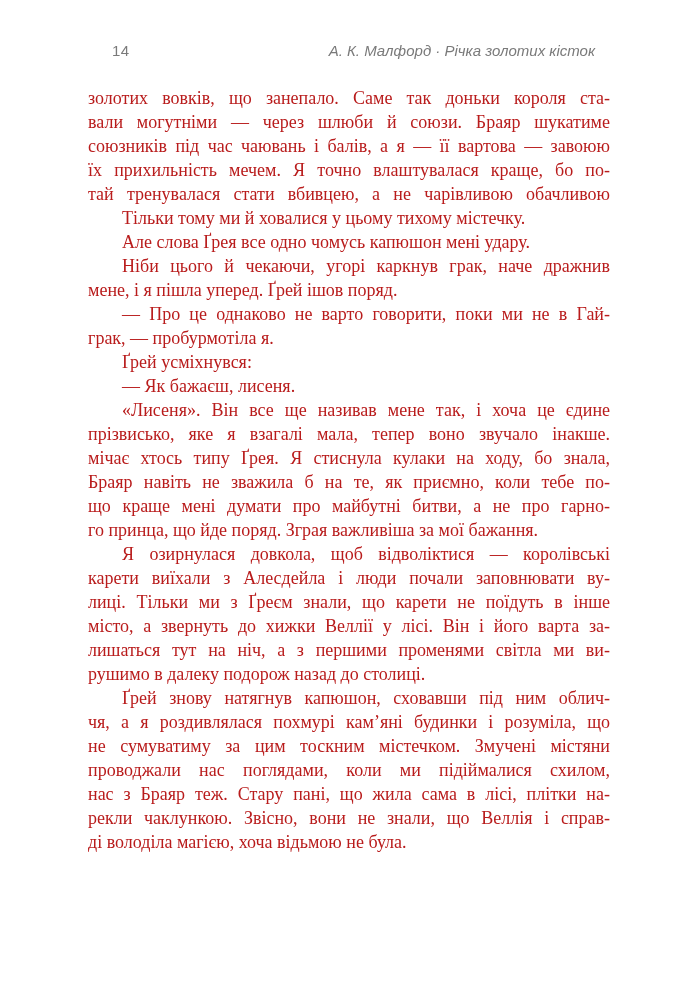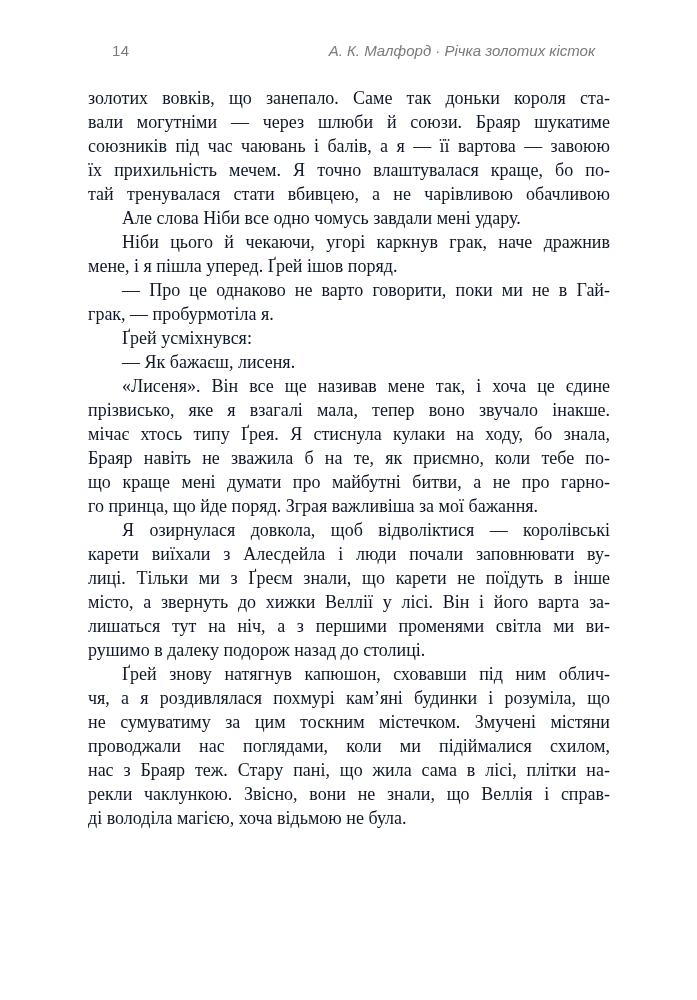--- a/index.html
+++ b/index.html
@@ -35,21 +35,21 @@
     font-style: italic;
   }
   .body-text {
     position: absolute;
     top: 86px;
     left: 88px;
     width: 522px;
     font-family: "Liberation Serif", "DejaVu Serif", serif;
     font-size: 18px;
     line-height: 24px;
-    color: #0f172a;
+    color: #b91c1c;
   }
   .line {
     text-align: justify;
     text-align-last: justify;
   }
   .line.end {
     text-align-last: left;
   }
   .line.indent {
     text-indent: 34px;
@@ -62,21 +62,22 @@
   <div class="running-header">
     <span class="page-num">14</span>
     <span class="book-title">А. К. Малфорд · Річка золотих кісток</span>
   </div>
   <div class="body-text">
       <div class="line">золотих вовків, що занепало. Саме так доньки короля ста-</div>
       <div class="line">вали могутніми — через шлюби й союзи. Браяр шукатиме</div>
       <div class="line">союзників під час чаювань і балів, а я — її вартова — завоюю</div>
       <div class="line">їх прихильність мечем. Я точно влаштувалася краще, бо по-</div>
       <div class="line">тай тренувалася стати вбивцею, а не чарівливою обачливою</div>
-      <div class="line indent end">Але слова Ніби все одно чомусь завдали мені удару.</div>
+      <div class="line indent end">Тільки тому ми й ховалися у цьому тихому містечку.</div>
+      <div class="line indent end">Але слова Ґрея все одно чомусь капюшон мені удару.</div>
       <div class="line indent">Ніби цього й чекаючи, угорі каркнув грак, наче дражнив</div>
       <div class="line end">мене, і я пішла уперед. Ґрей ішов поряд.</div>
       <div class="line indent">— Про це однаково не варто говорити, поки ми не в Гай-</div>
       <div class="line end">грак, — пробурмотіла я.</div>
       <div class="line indent end">Ґрей усміхнувся:</div>
       <div class="line indent end">— Як бажаєш, лисеня.</div>
       <div class="line indent">«Лисеня». Він все ще називав мене так, і хоча це єдине</div>
       <div class="line">прізвисько, яке я взагалі мала, тепер воно звучало інакше.</div>
       <div class="line">мічає хтось типу Ґрея. Я стиснула кулаки на ходу, бо знала,</div>
       <div class="line">Браяр навіть не зважила б на те, як приємно, коли тебе по-</div>

